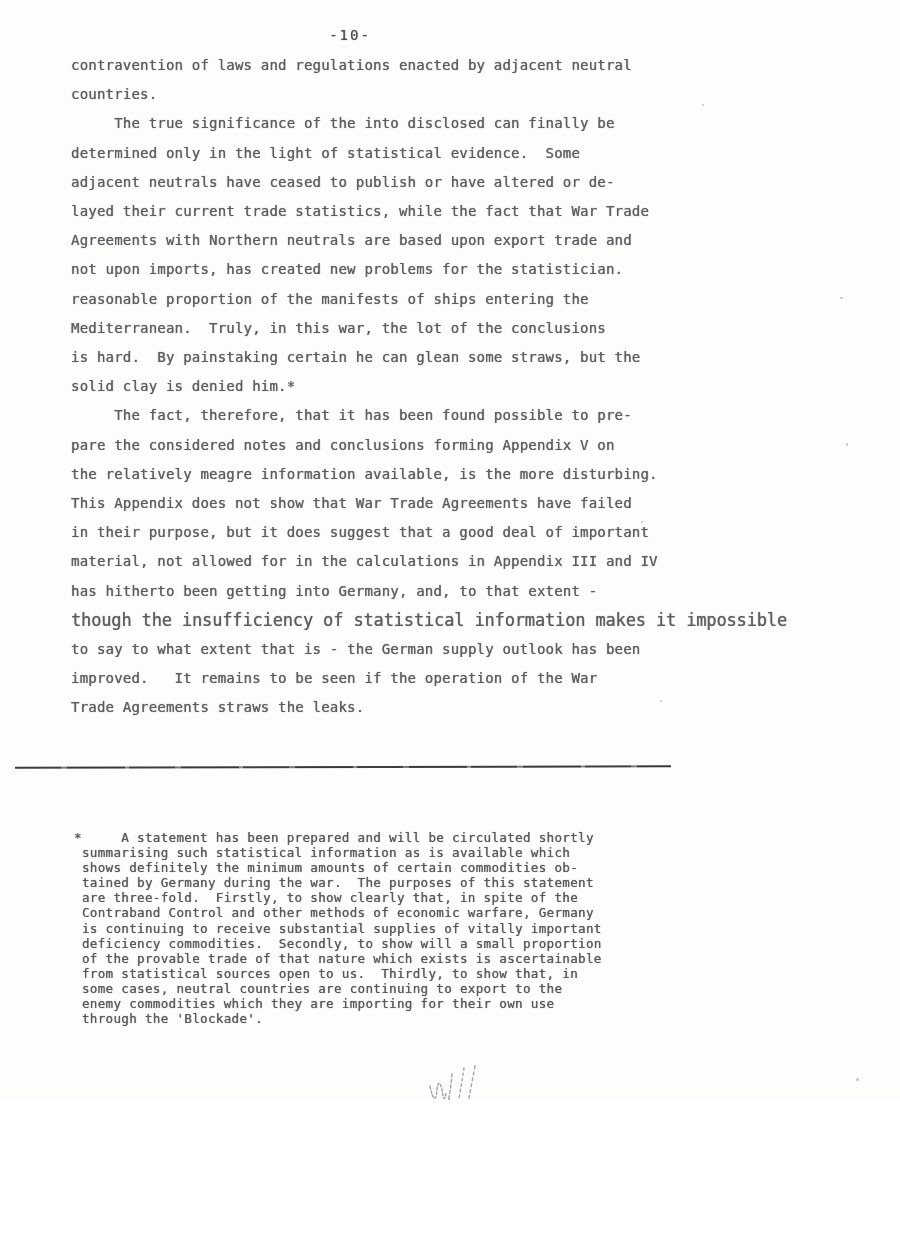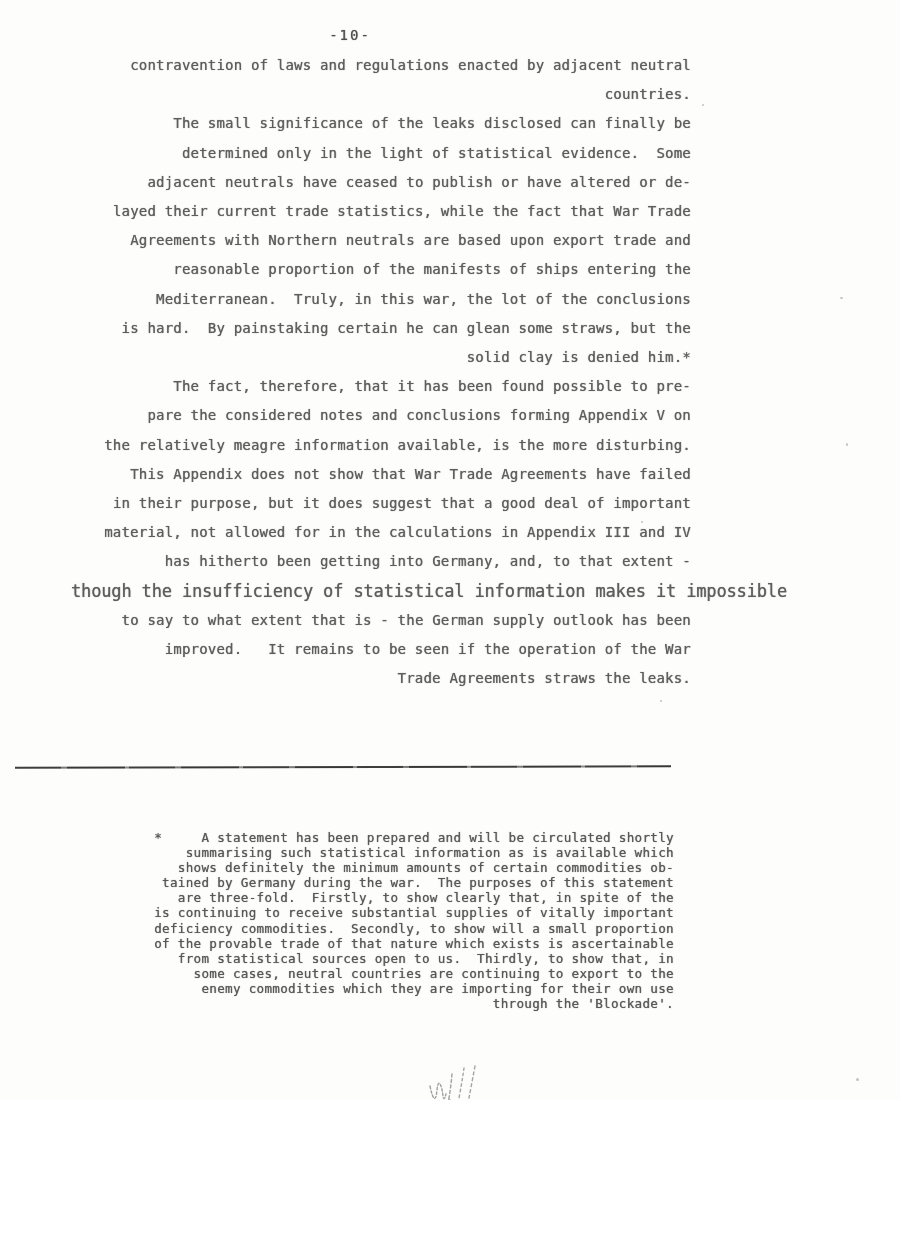--- a/index.html
+++ b/index.html
@@ -12,21 +12,20 @@
     width: 900px;
     height: 1100px;
     background: #fdfdfc;
     overflow: hidden;
     font-family: "DejaVu Sans Mono", "Liberation Mono", monospace;
     color: #5d5d5d;
   }
   .line {
     white-space: pre;
     text-shadow: 0 0 1px rgba(95,95,95,0.75), 0.4px 0.4px 0 rgba(120,120,120,0.35);
-    text-align: right;
   }
   .page-number {
     position: absolute;
     top: 27px;
     left: 290px;
     width: 120px;
     text-align: center;
     font-size: 14px;
     letter-spacing: 2px;
     color: #4f4f4f;
@@ -85,25 +84,26 @@
 </head>
 <body>
 
 <div class="page">
 
   <div class="page-number line">-10-</div>
 
   <div class="body-text">
     <div class="line">contravention of laws and regulations enacted by adjacent neutral</div>
     <div class="line">countries.</div>
-    <div class="line">     The small significance of the leaks disclosed can finally be</div>
+    <div class="line">     The true significance of the into disclosed can finally be</div>
     <div class="line">determined only in the light of statistical evidence.  Some</div>
     <div class="line">adjacent neutrals have ceased to publish or have altered or de-</div>
     <div class="line">layed their current trade statistics, while the fact that War Trade</div>
     <div class="line">Agreements with Northern neutrals are based upon export trade and</div>
+    <div class="line">not upon imports, has created new problems for the statistician.</div>
     <div class="line">reasonable proportion of the manifests of ships entering the</div>
     <div class="line">Mediterranean.  Truly, in this war, the lot of the conclusions</div>
     <div class="line">is hard.  By painstaking certain he can glean some straws, but the</div>
     <div class="line">solid clay is denied him.*</div>
     <div class="line">     The fact, therefore, that it has been found possible to pre-</div>
     <div class="line">pare the considered notes and conclusions forming Appendix V on</div>
     <div class="line">the relatively meagre information available, is the more disturbing.</div>
     <div class="line">This Appendix does not show that War Trade Agreements have failed</div>
     <div class="line">in their purpose, but it does suggest that a good deal of important</div>
     <div class="line">material, not allowed for in the calculations in Appendix III and IV</div>
@@ -115,20 +115,21 @@
   </div>
 
   <div class="footnote-separator"></div>
 
   <div class="footnote-text">
     <div class="line">*     A statement has been prepared and will be circulated shortly</div>
     <div class="line"> summarising such statistical information as is available which</div>
     <div class="line"> shows definitely the minimum amounts of certain commodities ob-</div>
     <div class="line"> tained by Germany during the war.  The purposes of this statement</div>
     <div class="line"> are three-fold.  Firstly, to show clearly that, in spite of the</div>
+    <div class="line"> Contraband Control and other methods of economic warfare, Germany</div>
     <div class="line"> is continuing to receive substantial supplies of vitally important</div>
     <div class="line"> deficiency commodities.  Secondly, to show will a small proportion</div>
     <div class="line"> of the provable trade of that nature which exists is ascertainable</div>
     <div class="line"> from statistical sources open to us.  Thirdly, to show that, in</div>
     <div class="line"> some cases, neutral countries are continuing to export to the</div>
     <div class="line"> enemy commodities which they are importing for their own use</div>
     <div class="line"> through the 'Blockade'.</div>
   </div>
 
   <svg class="pencil-annotation" viewBox="0 0 90 70" fill="none">

